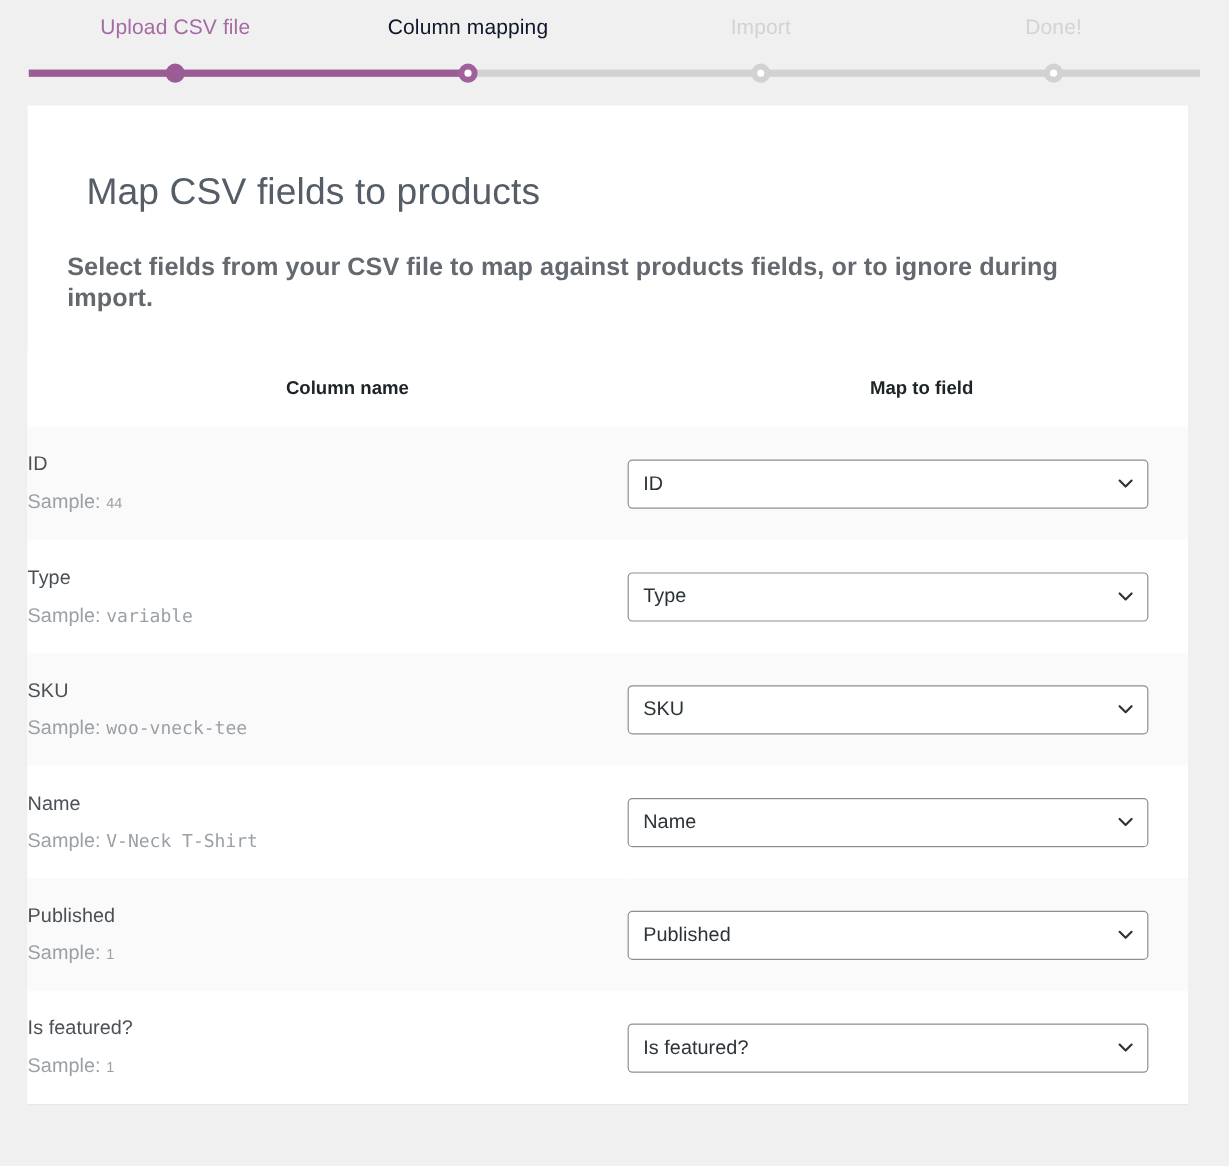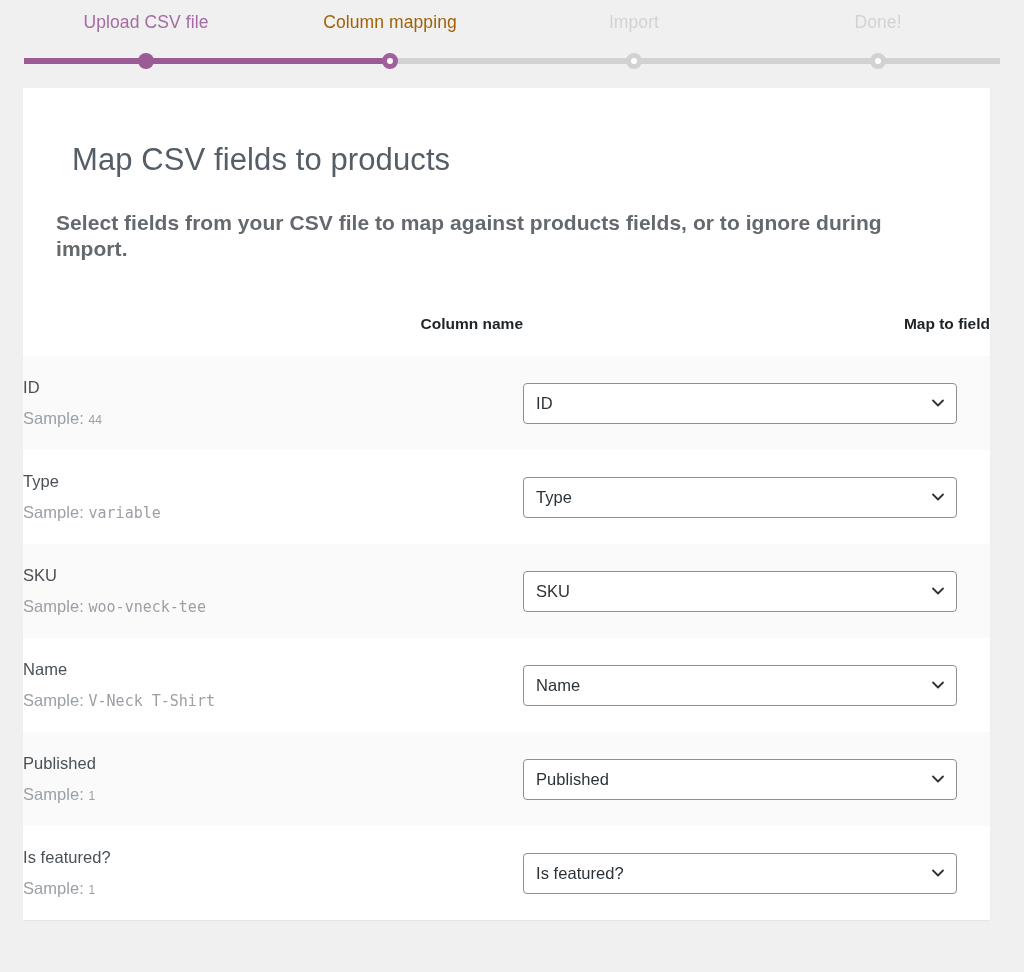--- a/index.html
+++ b/index.html
@@ -32,21 +32,21 @@
   }
   .step-label {
     flex: 1 1 0;
     text-align: center;
     font-size: 17.5px;
     line-height: 22px;
     letter-spacing: 0.1px;
     white-space: nowrap;
   }
   .step-label.done   { color: #a56ba2; }
-  .step-label.active { color: #a16207; }
+  .step-label.active { color: #0f172a; }
   .step-label.todo   { color: #d3d3d3; }
 
   .track-wrap {
     position: absolute;
     left: 24px;
     right: 24px;
     top: 50px;
     height: 22px;
   }
   .track-base {
@@ -124,21 +124,21 @@
     font-weight: bold;
   }
 
   
   table.map-table {
     width: 100%;
     border-collapse: collapse;
     table-layout: fixed;
   }
   table.map-table th {
-    text-align: right;
+    text-align: center;
     font-size: 15.5px;
     line-height: 20px;
     font-weight: 700;
     color: #1d2327;
     padding: 22px 0 22px 0;
     background: #ffffff;
   }
   table.map-table th.col-name { padding-left: 33px; width: 500px; }
   table.map-table th.col-map  { padding-left: 23px; }
 

